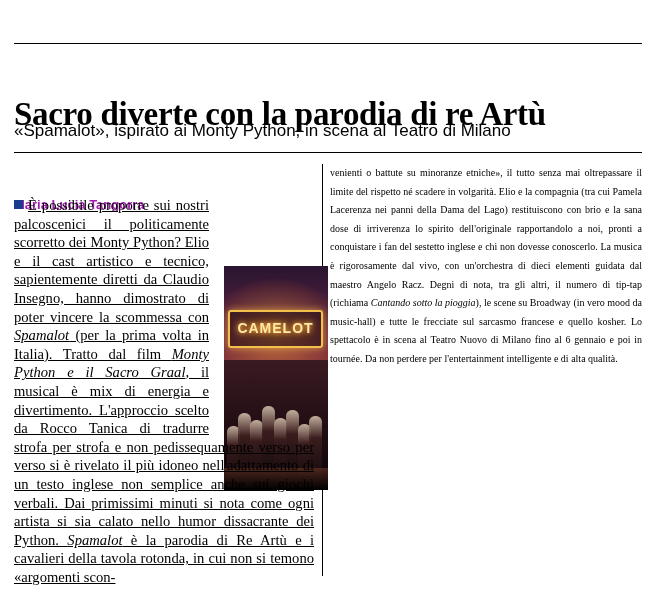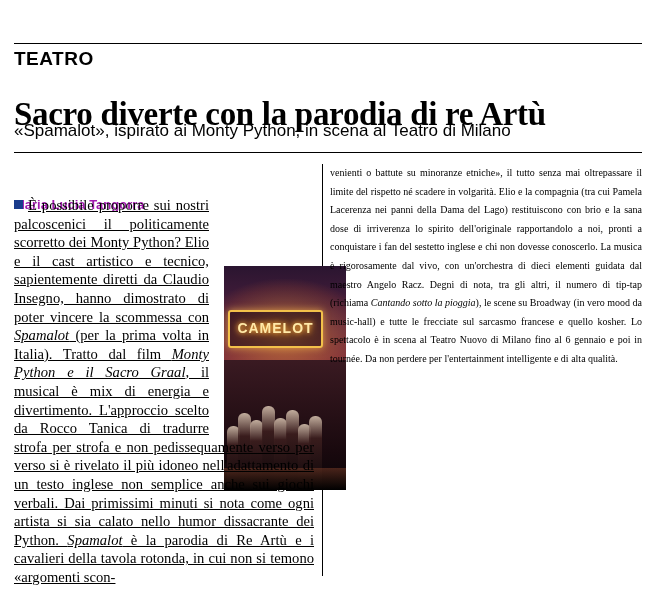--- a/index.html
+++ b/index.html
@@ -119,21 +119,21 @@
     margin-right: 5px;
     vertical-align: 1px;
   }
   em { font-style: italic; }
 
   
   .photo {
     position: absolute;
     left: 224px;
     top: 266px;
-    width: 122px;
+    width: 104px;
     height: 224px;
     overflow: hidden;
     background: #15803d;
   }
   .photo .sky {
     position: absolute;
     left: 0; top: 0; width: 100%; height: 46%;
     background: linear-gradient(#2a1530, #51203f 55%, #7a2a3a);
   }
   .photo .glow {
@@ -194,21 +194,20 @@
       shape-outside: margin-box;
       margin: 0 -3px 4px 6px;
     }
   </style></head>
 <body>
 
 <div class="page">
 
   <div class="rule-top"></div>
 
-  <div class="kicker">TEATRO</div>
 
   <h1 class="headline">Sacro diverte con la parodia di re Artù</h1>
 
   <div class="subhead">«Spamalot», ispirato ai Monty Python, in scena al Teatro di Milano</div>
 
   <div class="rule-sub"></div>
 
   <div class="byline">Maria Lucia Tangorra</div>
 
   <div class="col-rule"></div>

